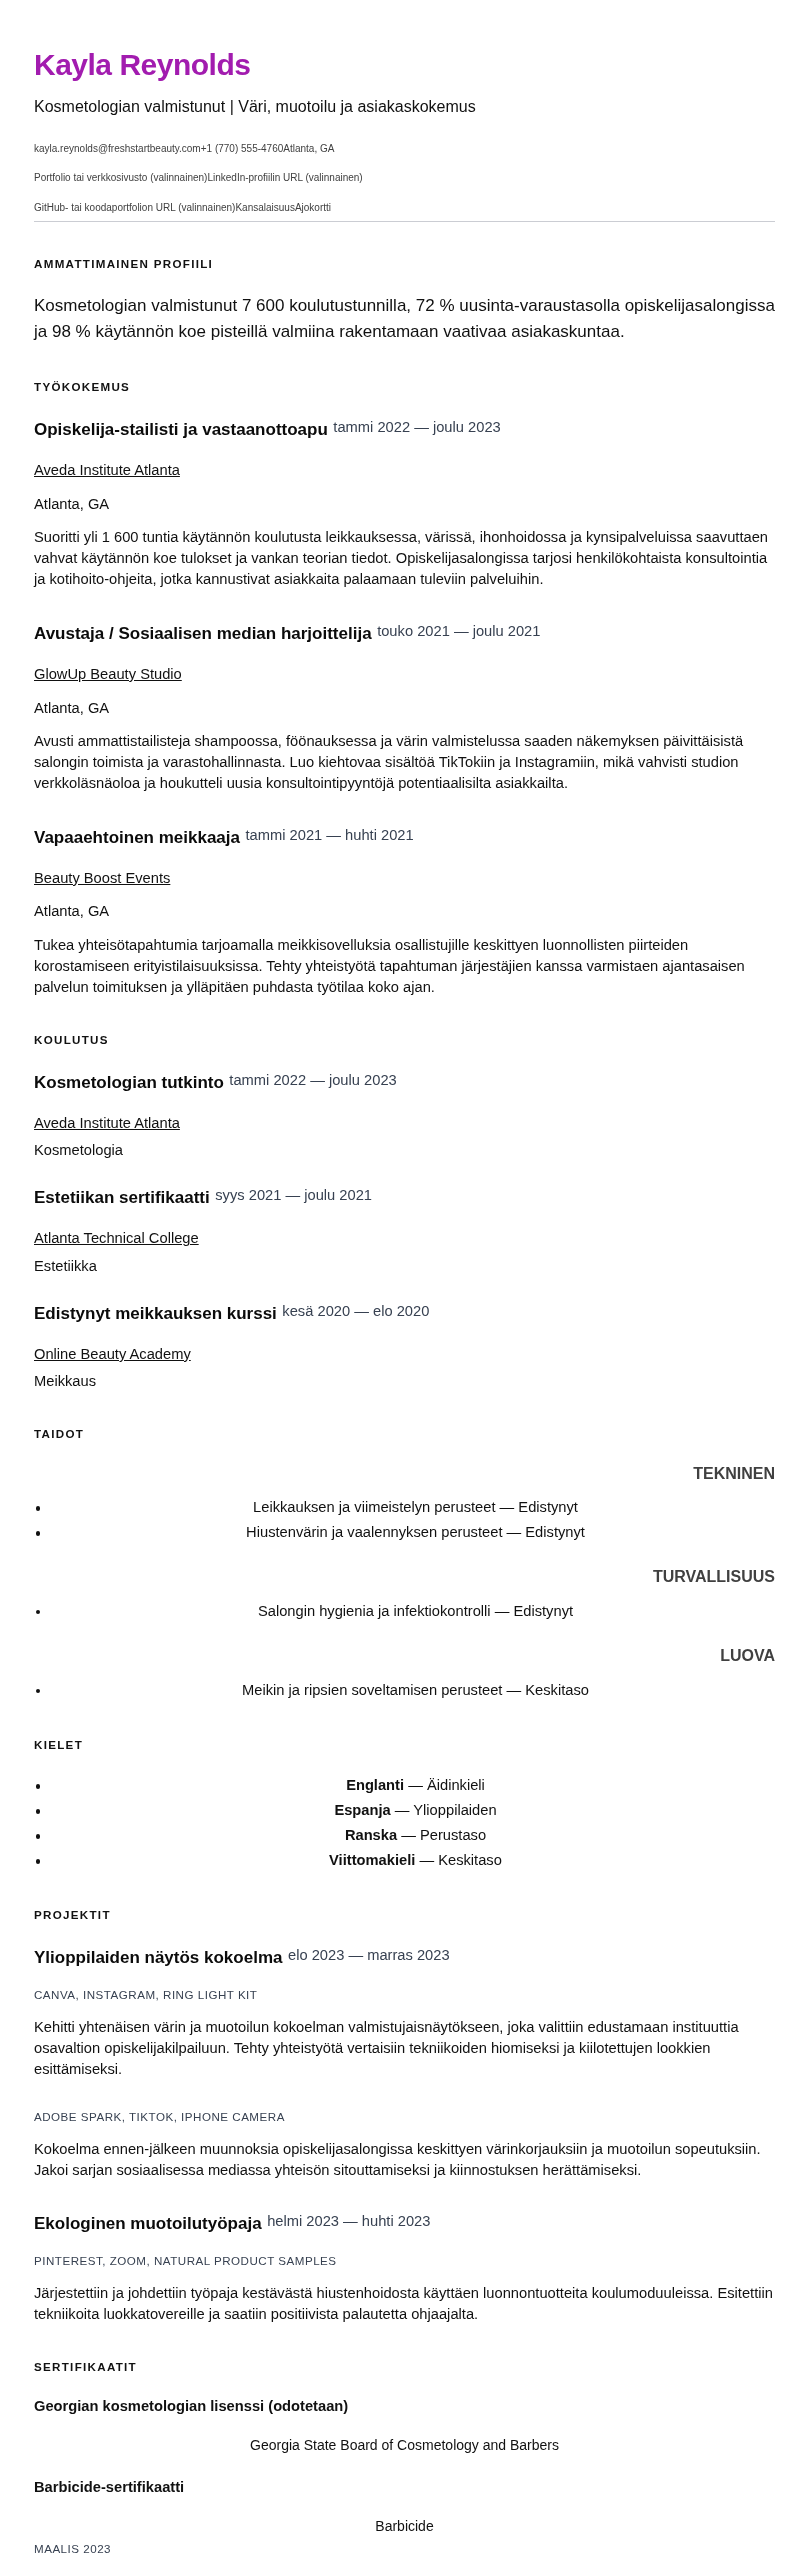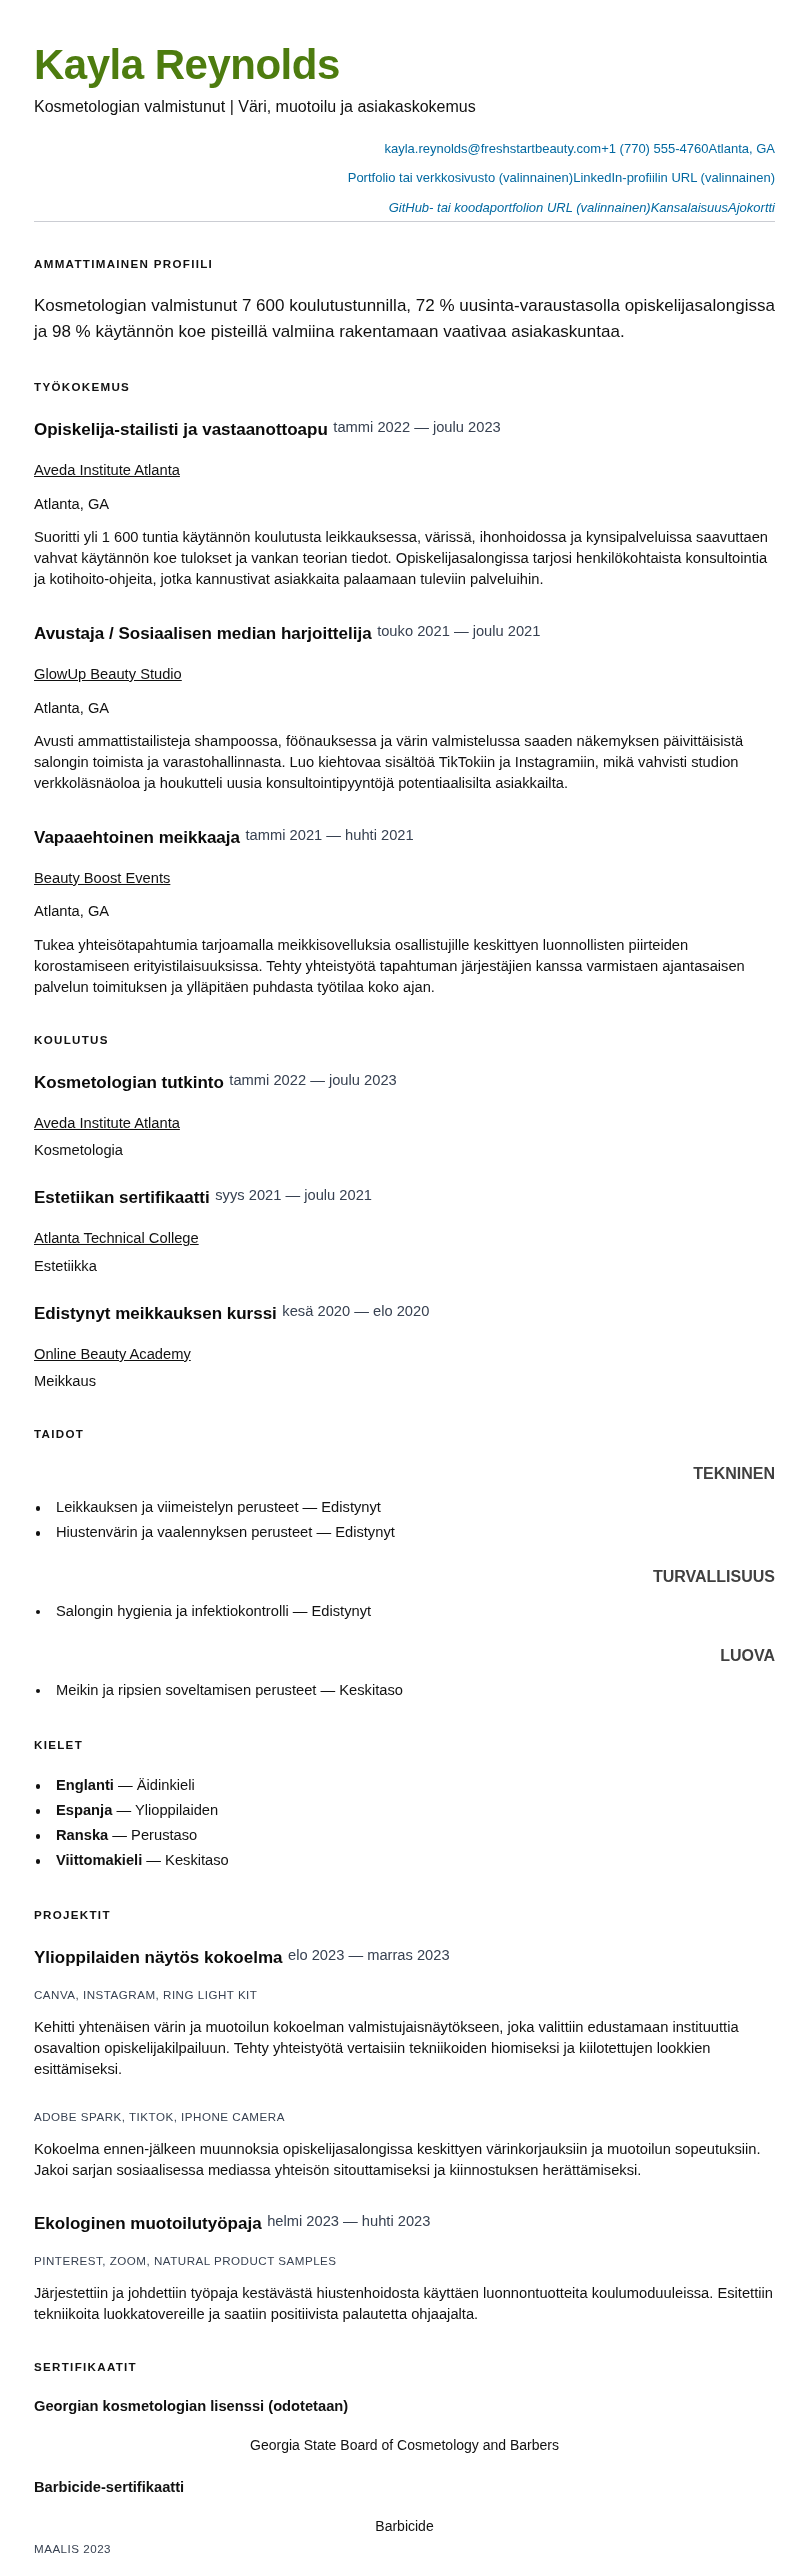--- a/index.html
+++ b/index.html
@@ -5,33 +5,32 @@
     html, body { margin: 0; padding: 0; background: #ffffff; }
     body {
       width: 809px;
       font-family: "Liberation Sans", "DejaVu Sans", sans-serif;
       color: #111111;
     }
     .page { padding: 44px 34px 42px 34px; }
 
     
     .name {
-      font-size: 42px; font-weight: 700; letter-spacing: -0.5px;
-      margin: 0; line-height: 42px; color: #4d7c0f;
+      font-size: 30px; font-weight: 700; letter-spacing: -0.5px;
+      margin: 0; line-height: 42px; color: #a21caf;
     }
     .headline {
       font-size: 16px; line-height: 21px; margin: 9.5px 0 0 0; color: #111;
     }
     .contact-block { margin-top: 23px; }
     .contact-line {
-      font-size: 13px; line-height: 18px; color: #0369a1; margin: 0 0 11.6px 0;
+      font-size: 10px; line-height: 18px; color: #404040; margin: 0 0 11.6px 0;
       white-space: nowrap;
-      text-align: right;
-    }
-    .contact-line:last-child { margin-bottom: 4.2px; font-style: italic; }
+    }
+    .contact-line:last-child { margin-bottom: 4.2px; }
     .contact-line span { display: inline; }
     .header-divider {
       height: 1.6px; background: #cbcdd3; border: 0; margin: 0 0 0 0;
     }
 
     
     .section { margin-top: 35px; }
     .section-title {
       font-size: 11.6px; font-weight: 700; letter-spacing: 1.3px;
       text-transform: uppercase; color: #111; margin: 0 0 21px 0;
@@ -57,21 +56,21 @@
       font-size: 14.7px; line-height: 21px; color: #111; margin: 12.6px 0 0 0; max-width: 748px;
     }
     .edu .entry { margin-bottom: 23px; }
 
     
     .skill-group-title {
       font-size: 16px; font-weight: 700; color: #404040; margin: 0 0 11.6px 0; line-height: 21px; text-align: right;
     }
     .skill-group { margin-bottom: 21px; }
     .skill-group:last-child { margin-bottom: 0; }
-    ul.bullets { list-style: none; margin: 0; padding: 0; }
+    ul.bullets { list-style: none; margin: 0; padding: 0; text-align: center; }
     ul.bullets li {
       position: relative; padding-left: 22px; font-size: 14.7px; line-height: 25px; color: #111;
     }
     ul.bullets li::before {
       content: ""; position: absolute; left: 2.1px; top: 11px;
       width: 4.2px; height: 4.2px; border-radius: 50%; background: #111;
     }
     .lang-name { font-weight: 700; }
 
     

